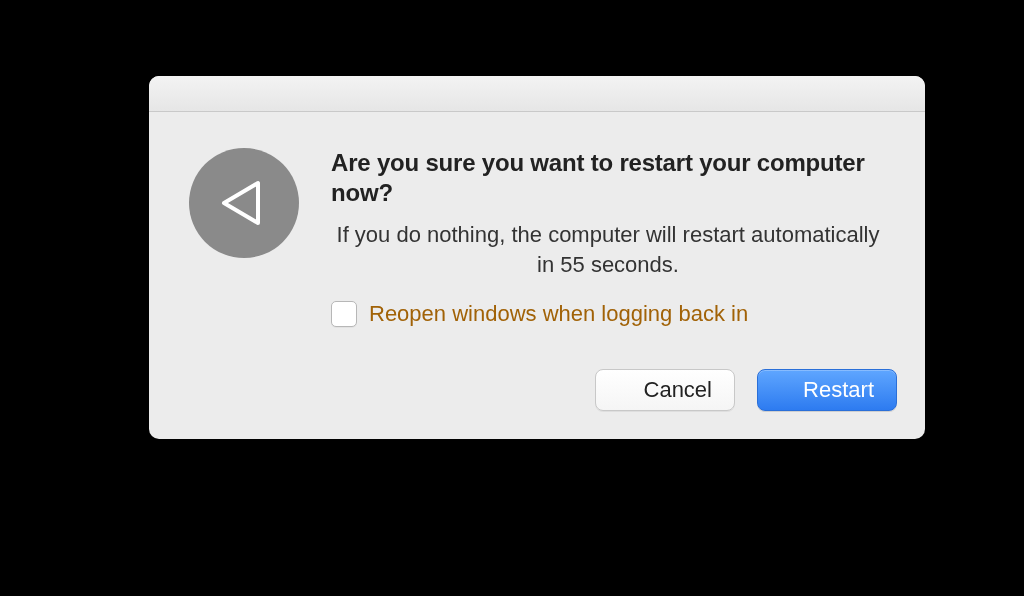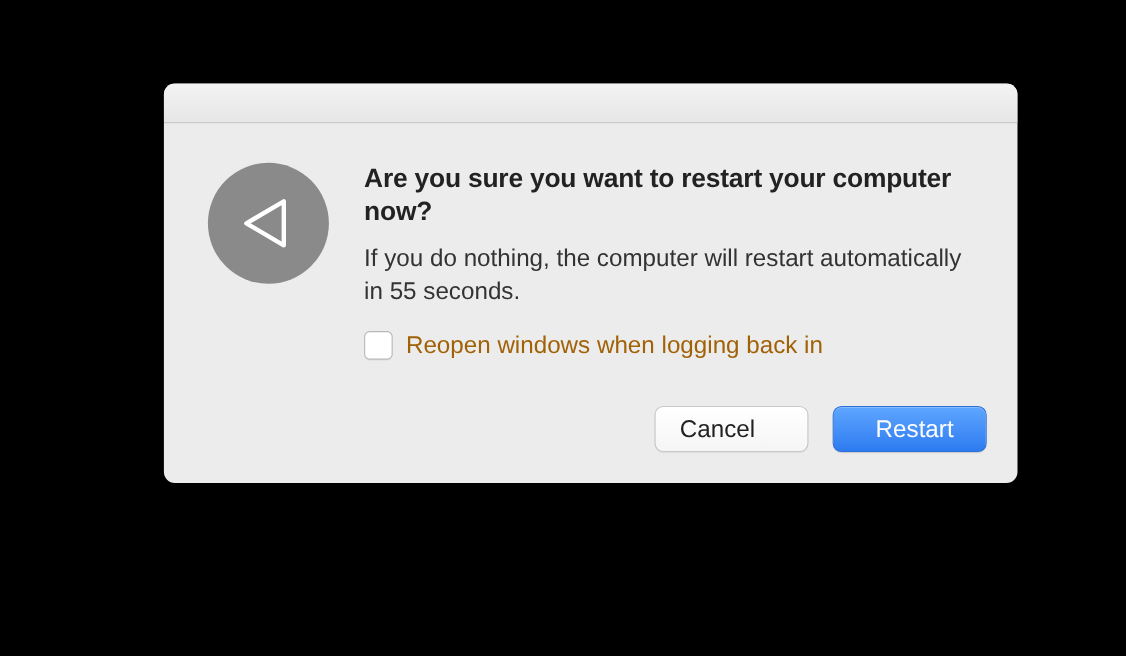--- a/index.html
+++ b/index.html
@@ -63,20 +63,21 @@
       line-height: 1.25;
       font-weight: 700;
       margin: 0 0 12px 0;
       letter-spacing: -0.2px;
     }
     .desc {
       font-size: 22px;
       line-height: 1.35;
       color: #333;
       margin: 0 0 22px 0;
+      text-align: center;
     }
     .checkbox-row {
       display: flex;
       align-items: center;
       gap: 12px;
       margin: 4px 0 24px 0;
       user-select: none;
     }
     .checkbox {
       width: 26px;
@@ -95,21 +96,21 @@
       justify-content: flex-end;
       gap: 22px;
       padding: 0 28px 28px 28px;
     }
     .btn {
       min-width: 140px;
       height: 42px;
       border-radius: 8px;
       font-size: 22px;
       line-height: 40px;
-      text-align: left;
+      text-align: right;
       padding: 0 22px;
       border: 1px solid transparent;
       user-select: none;
     }
     .btn-secondary {
       background: linear-gradient(to bottom, #ffffff 0%, #f5f5f5 100%);
       border-color: #c8c8c8;
       color: #222;
       box-shadow: 0 1px 0 rgba(0,0,0,0.06);
     }

